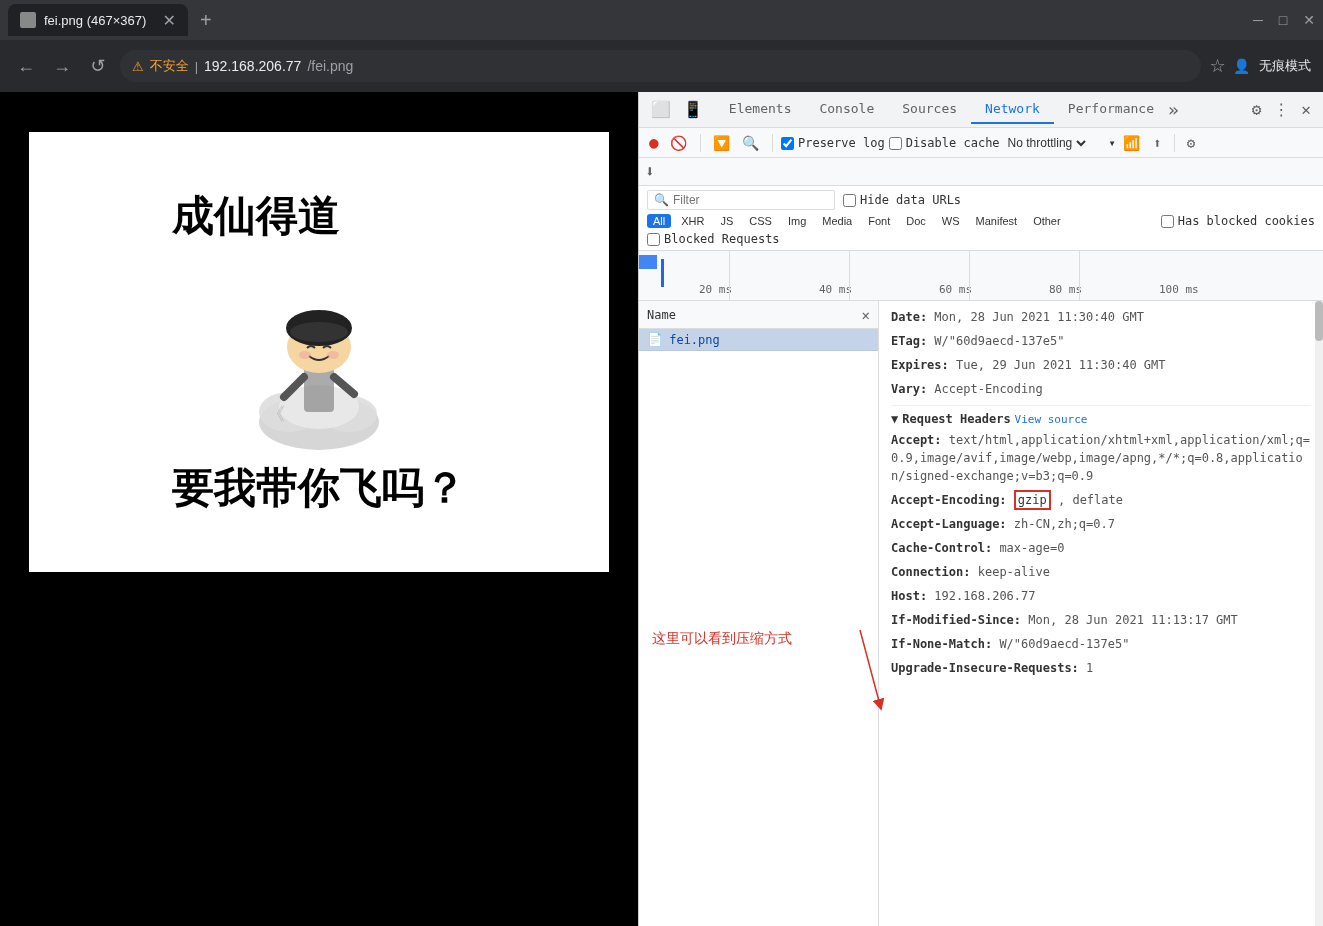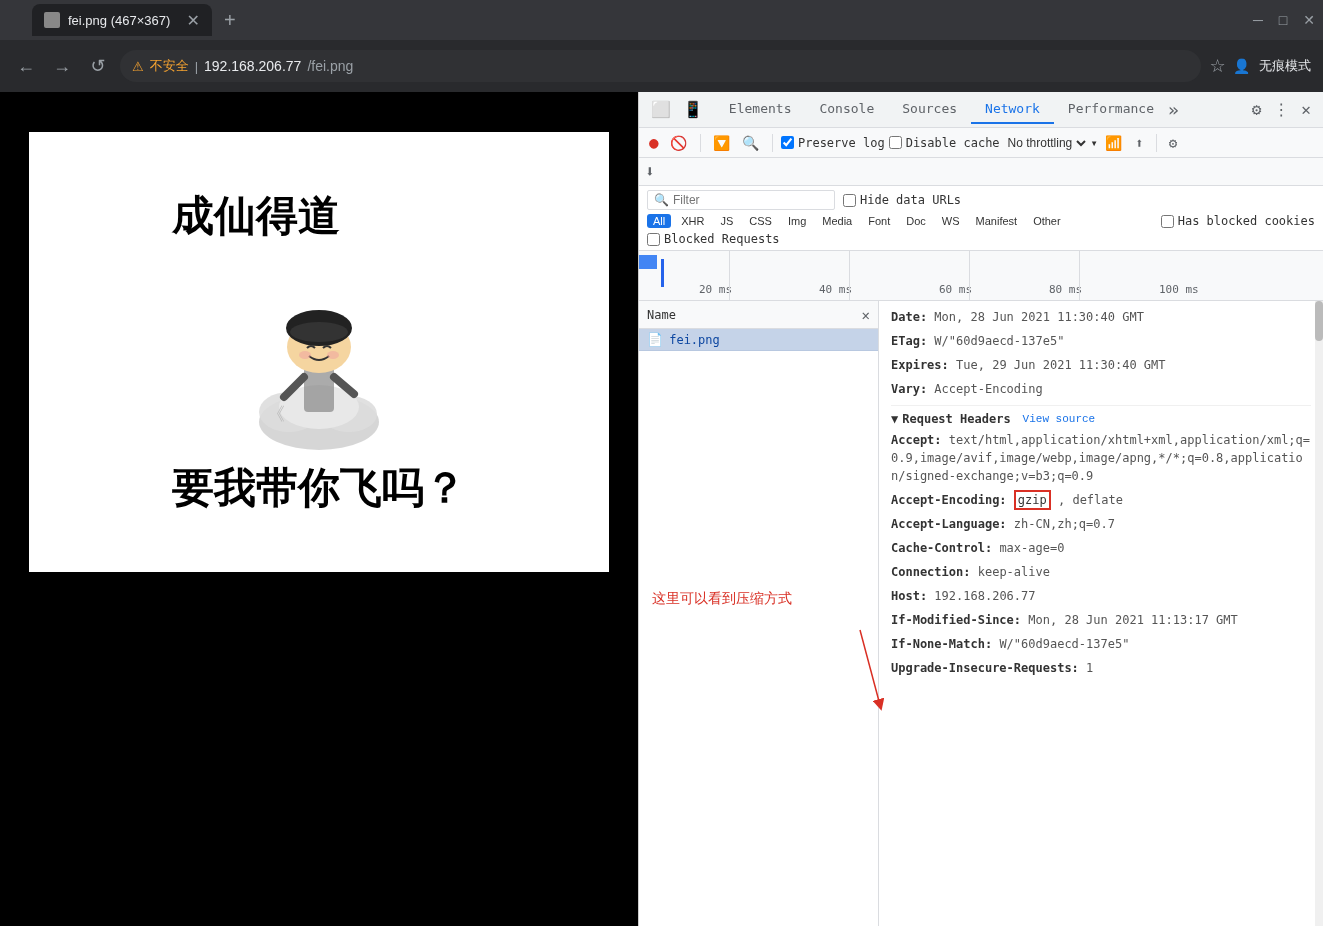--- a/index.html
+++ b/index.html
@@ -21,21 +21,20 @@
       background: #202124;
       color: #e8eaed;
       height: 32px;
       border-radius: 8px 8px 0 0;
       display: flex;
       align-items: center;
       padding: 0 12px;
       gap: 8px;
       font-size: 13px;
       min-width: 180px;
-      margin-left: 24px;
     }
     .tab-favicon { width: 16px; height: 16px; background: #888; border-radius: 2px; flex-shrink: 0; }
     .tab-title { flex: 1; white-space: nowrap; overflow: hidden; text-overflow: ellipsis; }
     .tab-close { color: #9aa0a6; font-size: 16px; cursor: pointer; }
     .tab-new { color: #9aa0a6; font-size: 20px; cursor: pointer; margin-left: 4px; }
     .window-controls { margin-left: auto; display: flex; gap: 16px; align-items: center; }
     .win-btn { color: #9aa0a6; font-size: 14px; cursor: pointer; }
 
     
     .address-bar {
@@ -160,34 +159,34 @@
       border-bottom: 1px solid #dadce0;
       display: flex;
       align-items: center;
       height: 30px;
       padding: 0 6px;
       gap: 4px;
     }
     .nt-btn { color: #5f6368; font-size: 14px; cursor: pointer; padding: 2px 4px; border-radius: 2px; }
     .nt-btn.record { color: #d93025; font-size: 16px; }
     .nt-separator { width: 1px; height: 18px; background: #dadce0; margin: 0 4px; }
-    .nt-checkbox { display: flex; align-items: flex-start; gap: 4px; font-size: 12px; color: #333; cursor: pointer; }
+    .nt-checkbox { display: flex; align-items: flex-end; gap: 4px; font-size: 12px; color: #333; cursor: pointer; }
     .nt-checkbox input { cursor: pointer; }
     .nt-select {
       font-size: 12px;
       border: none;
       background: transparent;
       color: #333;
       cursor: pointer;
       outline: none;
     }
     .nt-throttle {
       display: flex;
       align-items: center;
-      gap: 2px;
+      gap: 20px;
       font-size: 12px;
       color: #333;
     }
 
     
     .network-toolbar2 {
       background: #f8f9fa;
       border-bottom: 1px solid #dadce0;
       display: flex;
       align-items: center;
@@ -396,23 +395,21 @@
       display: flex;
       align-items: center;
       gap: 4px;
       border-top: 1px solid #f0f0f0;
       margin-top: 4px;
     }
     .view-source-link {
       font-size: 11px;
       color: #1a73e8;
       cursor: pointer;
-      margin-left: 8px;
       font-weight: normal;
-      font-family: Liberation Mono, monospace;
     }
     .highlighted-box {
       border: 2px solid #d93025;
       display: inline;
       padding: 1px 2px;
       background: #fff;
     }
     .scrollbar-track {
       position: absolute;
       right: 0;
@@ -705,21 +702,21 @@
         </div>
       </div>
 
     </div>
 
   </div>
 </div>
 
 <div style="position:fixed; top:0; left:0; width:1323px; height:926px; pointer-events:none; z-index:100;">
 
-  <span style="position:absolute; left:652px; top:590px; color:#d93025; font-size:14px; font-family:Arial,sans-serif; white-space:nowrap;">这里可以看到压缩方式</span>
+  <span style="position:absolute; left:652px; top:630px; color:#d93025; font-size:14px; font-family:Arial,sans-serif; white-space:nowrap;">这里可以看到压缩方式</span>
 
   <svg style="position:absolute;left:640px;top:610px;width:260px;height:120px;">
     <line x1="220" y1="20" x2="240" y2="95" stroke="#d93025" stroke-width="1.5" marker-end="url(#arrowhead)"></line>
     <defs>
       <marker id="arrowhead" markerWidth="8" markerHeight="8" refX="4" refY="4" orient="auto">
         <path d="M0,0 L8,4 L0,8 Z" fill="#d93025"></path>
       </marker>
     </defs>
   </svg>
 </div>

